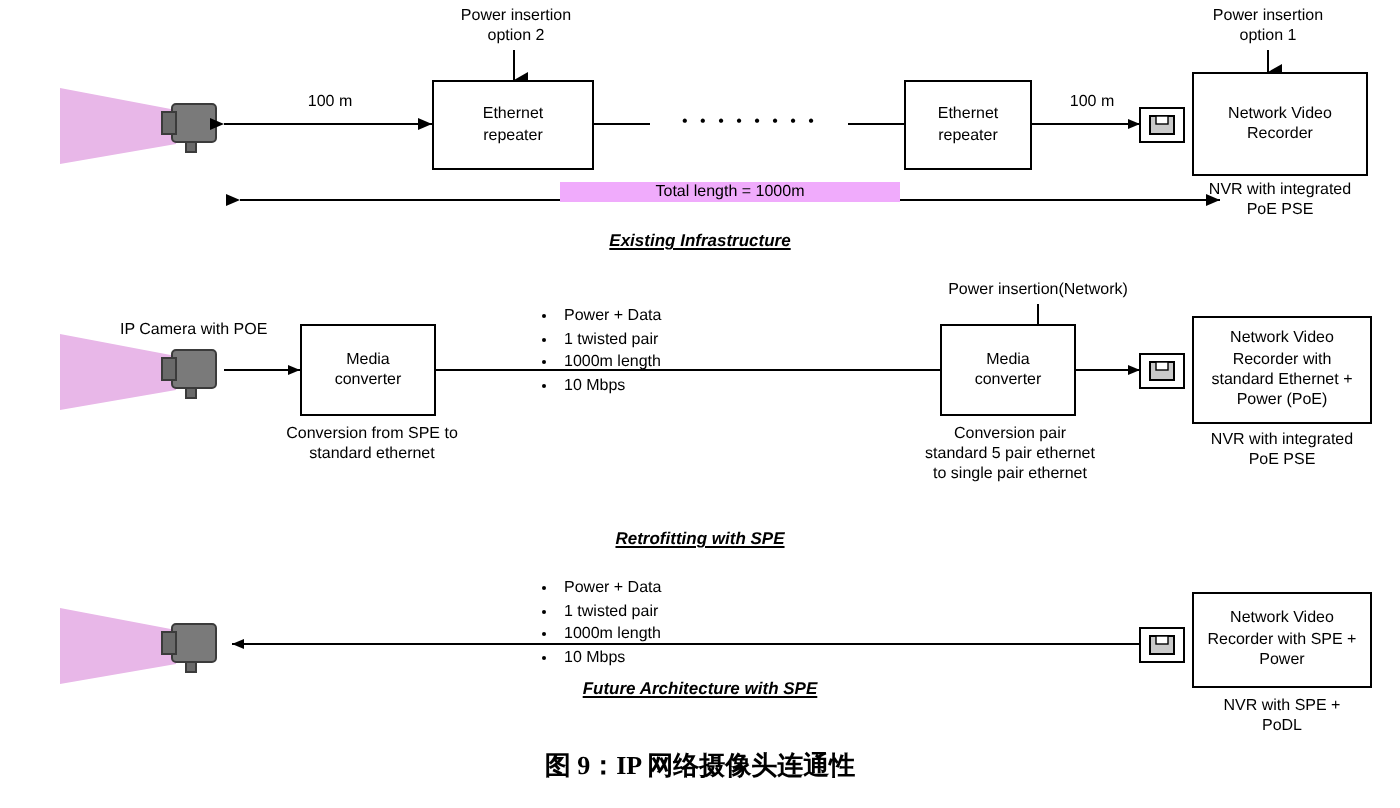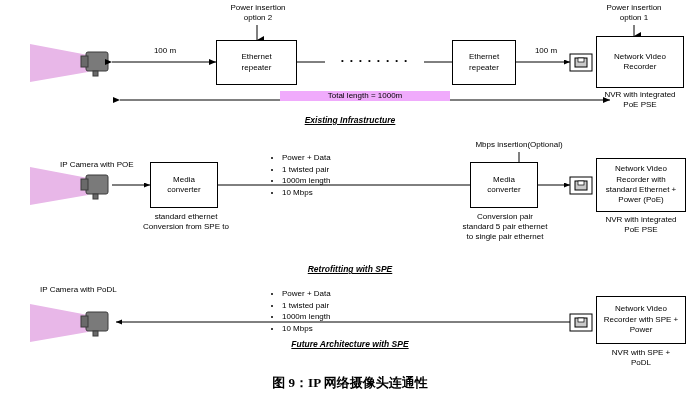--- a/index.html
+++ b/index.html
@@ -188,34 +188,34 @@
   <div class="abs txt txt-l" style="left:60px;top:160px;width:110px;">IP Camera with POE</div>
 
   <div class="box" style="left:150px;top:162px;width:68px;height:46px;">
     <div>
       <div>Media</div>
       <div>converter</div>
     </div>
   </div>
 
   <div class="abs txt txt-c" style="left:124px;top:212px;width:124px;">
+    <div>Conversion from SPE to</div>
     <div>standard ethernet</div>
-    <div>Conversion from SPE to</div>
   </div>
 
   <div class="bullets" style="left:272px;top:152px;width:120px;">
     <ul>
       <li>Power + Data</li>
       <li>1 twisted pair</li>
       <li>1000m length</li>
       <li>10 Mbps</li>
     </ul>
   </div>
 
-  <div class="abs txt txt-c" style="left:449px;top:140px;width:140px;">Mbps insertion(Optional)</div>
+  <div class="abs txt txt-c" style="left:449px;top:140px;width:140px;">Power insertion(Network)</div>
 
   <div class="box" style="left:470px;top:162px;width:68px;height:46px;">
     <div>
       <div>Media</div>
       <div>converter</div>
     </div>
   </div>
 
   <div class="abs txt txt-c" style="left:444px;top:212px;width:122px;">
     <div>Conversion pair</div>
@@ -232,21 +232,20 @@
     </div>
   </div>
 
   <div class="abs txt txt-c" style="left:588px;top:215px;width:106px;">
     <div>NVR with integrated</div>
     <div>PoE PSE</div>
   </div>
 
   <div class="section-title" style="left:240px;top:264px;width:220px;">Retrofitting with SPE</div>
 
-  <div class="abs txt txt-l" style="left:40px;top:285px;width:120px;">IP Camera with PoDL</div>
 
   <div class="bullets" style="left:272px;top:288px;width:120px;">
     <ul>
       <li>Power + Data</li>
       <li>1 twisted pair</li>
       <li>1000m length</li>
       <li>10 Mbps</li>
     </ul>
   </div>
 

